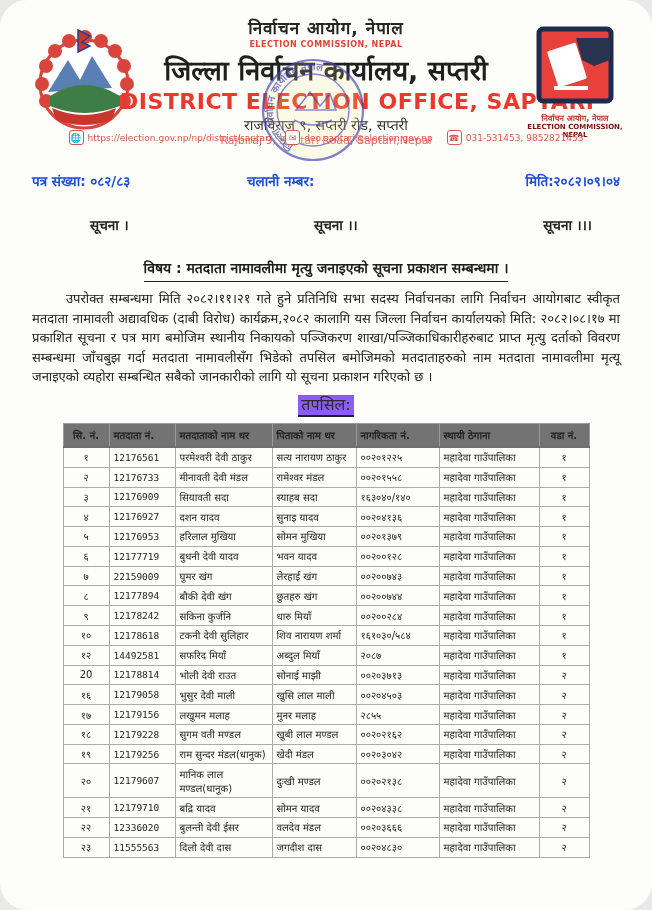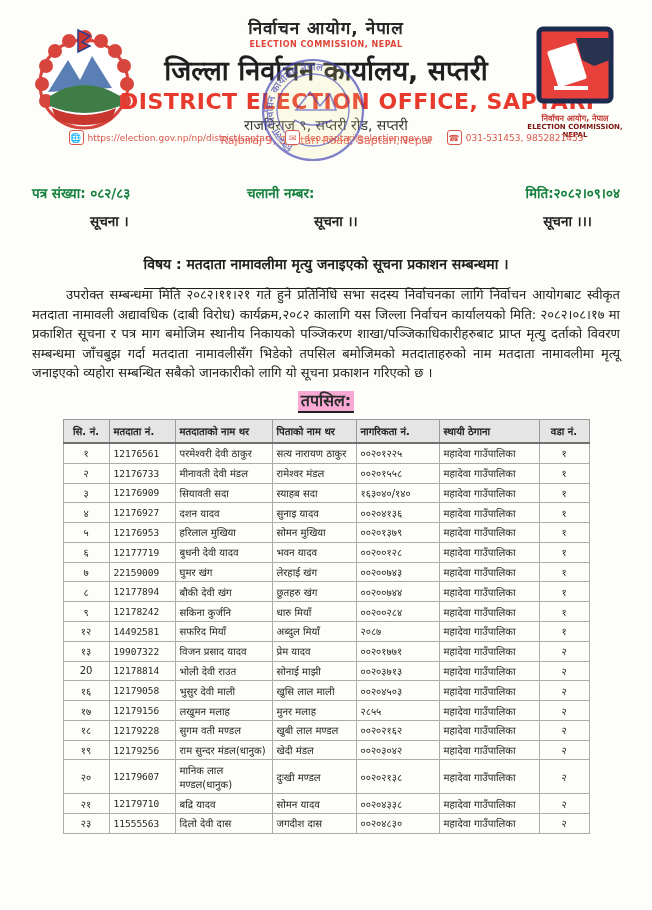--- a/index.html
+++ b/index.html
@@ -1,20 +1,21 @@
 <!DOCTYPE html>
 <html><head>
 <meta charset="utf-8">
 <style>
   html,body{margin:0;padding:0;background:#e9e9e7;}
   .page{
     position:relative;width:652px;height:910px;margin:0 auto;
     background:#fdfdfa;overflow:hidden;
     font-family:"DejaVu Sans","Liberation Sans",sans-serif;
     color:#2b2b2b;
+    border-radius:27px;
   }
   
   .hdr{position:relative;padding-top:14px;height:146px;}
   .hdr-center{position:absolute;left:120px;right:120px;top:16px;text-align:center;}
   .org-top{font-size:17px;font-weight:bold;color:#262626;letter-spacing:1px;}
   .org-top-en{font-size:8px;color:#e04438;font-weight:bold;letter-spacing:.5px;margin-top:1px;}
   .office{font-size:27px;font-weight:bold;color:#1f1f1f;margin-top:2px;white-space:nowrap;}
   .office-en{font-size:22px;font-weight:bold;color:#e8392d;letter-spacing:.5px;margin-top:1px;white-space:nowrap;}
   .addr{font-size:14px;color:#333;margin-top:1px;}
   .addr-en{font-size:11px;color:#e8655a;margin-top:0px;}
@@ -23,38 +24,38 @@
   .eclogo-cap-np{font-size:8px;color:#c23a33;font-weight:bold;margin-top:4px;}
   .eclogo-cap-en{font-size:7px;color:#7a1510;font-weight:bold;}
   .stamp{position:absolute;left:248px;top:48px;opacity:.8;pointer-events:none;}
   
   .contact{position:absolute;left:0;right:0;top:130px;display:flex;justify-content:center;gap:14px;
            font-size:9px;color:#d9584c;align-items:center;}
   .cicon{display:inline-flex;align-items:center;justify-content:center;width:13px;height:13px;
          border:1px solid #d9584c;border-radius:3px;color:#d9584c;font-size:9px;margin-right:4px;background:#fff;}
   .citem{display:flex;align-items:center;}
   
-  .meta{display:flex;padding:0 32px;margin-top:24px;font-size:13.5px;font-weight:bold;color:#15803d;}
+  .meta{display:flex;padding:0 32px;margin-top:12px;font-size:13.5px;font-weight:bold;color:#1d4ed8;}
   .meta .m1{width:215px;}
   .meta .m2{flex:1;}
   .meta .m3{text-align:center;}
-  .notices{display:flex;padding:0 60px 0 90px;margin-top:10px;font-size:13.5px;font-weight:bold;justify-content:space-between;color:#222;}
+  .notices{display:flex;padding:0 60px 0 90px;margin-top:26px;font-size:13.5px;font-weight:bold;justify-content:space-between;color:#222;}
   .subject{margin-top:24px;text-align:center;font-size:14px;font-weight:bold;color:#1e1e1e;}
-  .subject span{border-bottom:1.5px solid #1e1e1e;padding-bottom:16px;}
+  .subject span{border-bottom:1.5px solid #1e1e1e;padding-bottom:5px;}
   
   .bodytext{margin:12px 32px 0 32px;font-size:13px;line-height:19.6px;text-align:justify;
             text-indent:34px;color:#222;}
   .tapasil{margin-top:6px;text-align:center;}
-  .tapasil span{font-size:16px;font-weight:bold;background:#f9a8d4;
+  .tapasil span{font-size:16px;font-weight:normal;background:#8b5cf6;
                 border-bottom:2px solid #222;padding:0 3px 1px 3px;}
   
   table.voters{border-collapse:collapse;margin:8px auto 0 auto;width:526px;table-layout:fixed;
                font-size:10px;color:#242424;}
   table.voters th{border:1px solid #9a9a9a;border-bottom:2px solid #6f6f6f;
-                  padding:4px 4px;text-align:left;font-size:10px;background:#e5e5e5;}
+                  padding:4px 4px;text-align:left;font-size:10px;background:#737373;}
   table.voters td{border:1px solid #ababab;padding:2.4px 4px;vertical-align:middle;}
   table.voters td:nth-child(1),table.voters th:nth-child(1){text-align:center;}
   table.voters td:nth-child(7),table.voters th:nth-child(7){text-align:center;}
   table.voters td:nth-child(2){font-family:"DejaVu Sans Mono","Liberation Mono",monospace;font-size:9.5px;}
 </style>
 </head>
 <body>
 
 <div class="page">
 
@@ -249,38 +250,38 @@
         <tr>
           <td>९</td>
           <td>12178242</td>
           <td>सकिना कुर्जनि</td>
           <td>धारु मियाँ</td>
           <td>००२००२८४</td>
           <td>महादेवा गाउँपालिका</td>
           <td>१</td>
         </tr>
         <tr>
+          <td>१०</td>
+          <td>12178618</td>
+          <td>टकनी देवी सुलिहार</td>
+          <td>शिव नारायण शर्मा</td>
+          <td>१६१०३०/५८४</td>
+          <td>महादेवा गाउँपालिका</td>
+          <td>१</td>
+        </tr>
+        <tr>
           <td>१२</td>
           <td>14492581</td>
           <td>सफरिद मियाँ</td>
           <td>अब्दुल मियाँ</td>
           <td>२०८७</td>
           <td>महादेवा गाउँपालिका</td>
           <td>१</td>
         </tr>
         <tr>
-          <td>१३</td>
-          <td>19907322</td>
-          <td>विजन प्रसाद यादव</td>
-          <td>प्रेम यादव</td>
-          <td>००२०१७७१</td>
-          <td>महादेवा गाउँपालिका</td>
-          <td>२</td>
-        </tr>
-        <tr>
           <td>20</td>
           <td>12178814</td>
           <td>भोली देवी राउत</td>
           <td>सोनाई माझी</td>
           <td>००२०३७१३</td>
           <td>महादेवा गाउँपालिका</td>
           <td>२</td>
         </tr>
         <tr>
           <td>१६</td>
@@ -330,20 +331,29 @@
         <tr>
           <td>२१</td>
           <td>12179710</td>
           <td>बद्रि यादव</td>
           <td>सोमन यादव</td>
           <td>००२०४३३८</td>
           <td>महादेवा गाउँपालिका</td>
           <td>२</td>
         </tr>
         <tr>
+          <td>२२</td>
+          <td>12336020</td>
+          <td>बुलन्ती देवी ईसर</td>
+          <td>वलदेव मंडल</td>
+          <td>००२०३६६६</td>
+          <td>महादेवा गाउँपालिका</td>
+          <td>२</td>
+        </tr>
+        <tr>
           <td>२३</td>
           <td>11555563</td>
           <td>दिलो देवी दास</td>
           <td>जगदीश दास</td>
           <td>००२०४८३०</td>
           <td>महादेवा गाउँपालिका</td>
           <td>२</td>
         </tr>
       </tbody>
   </table>

